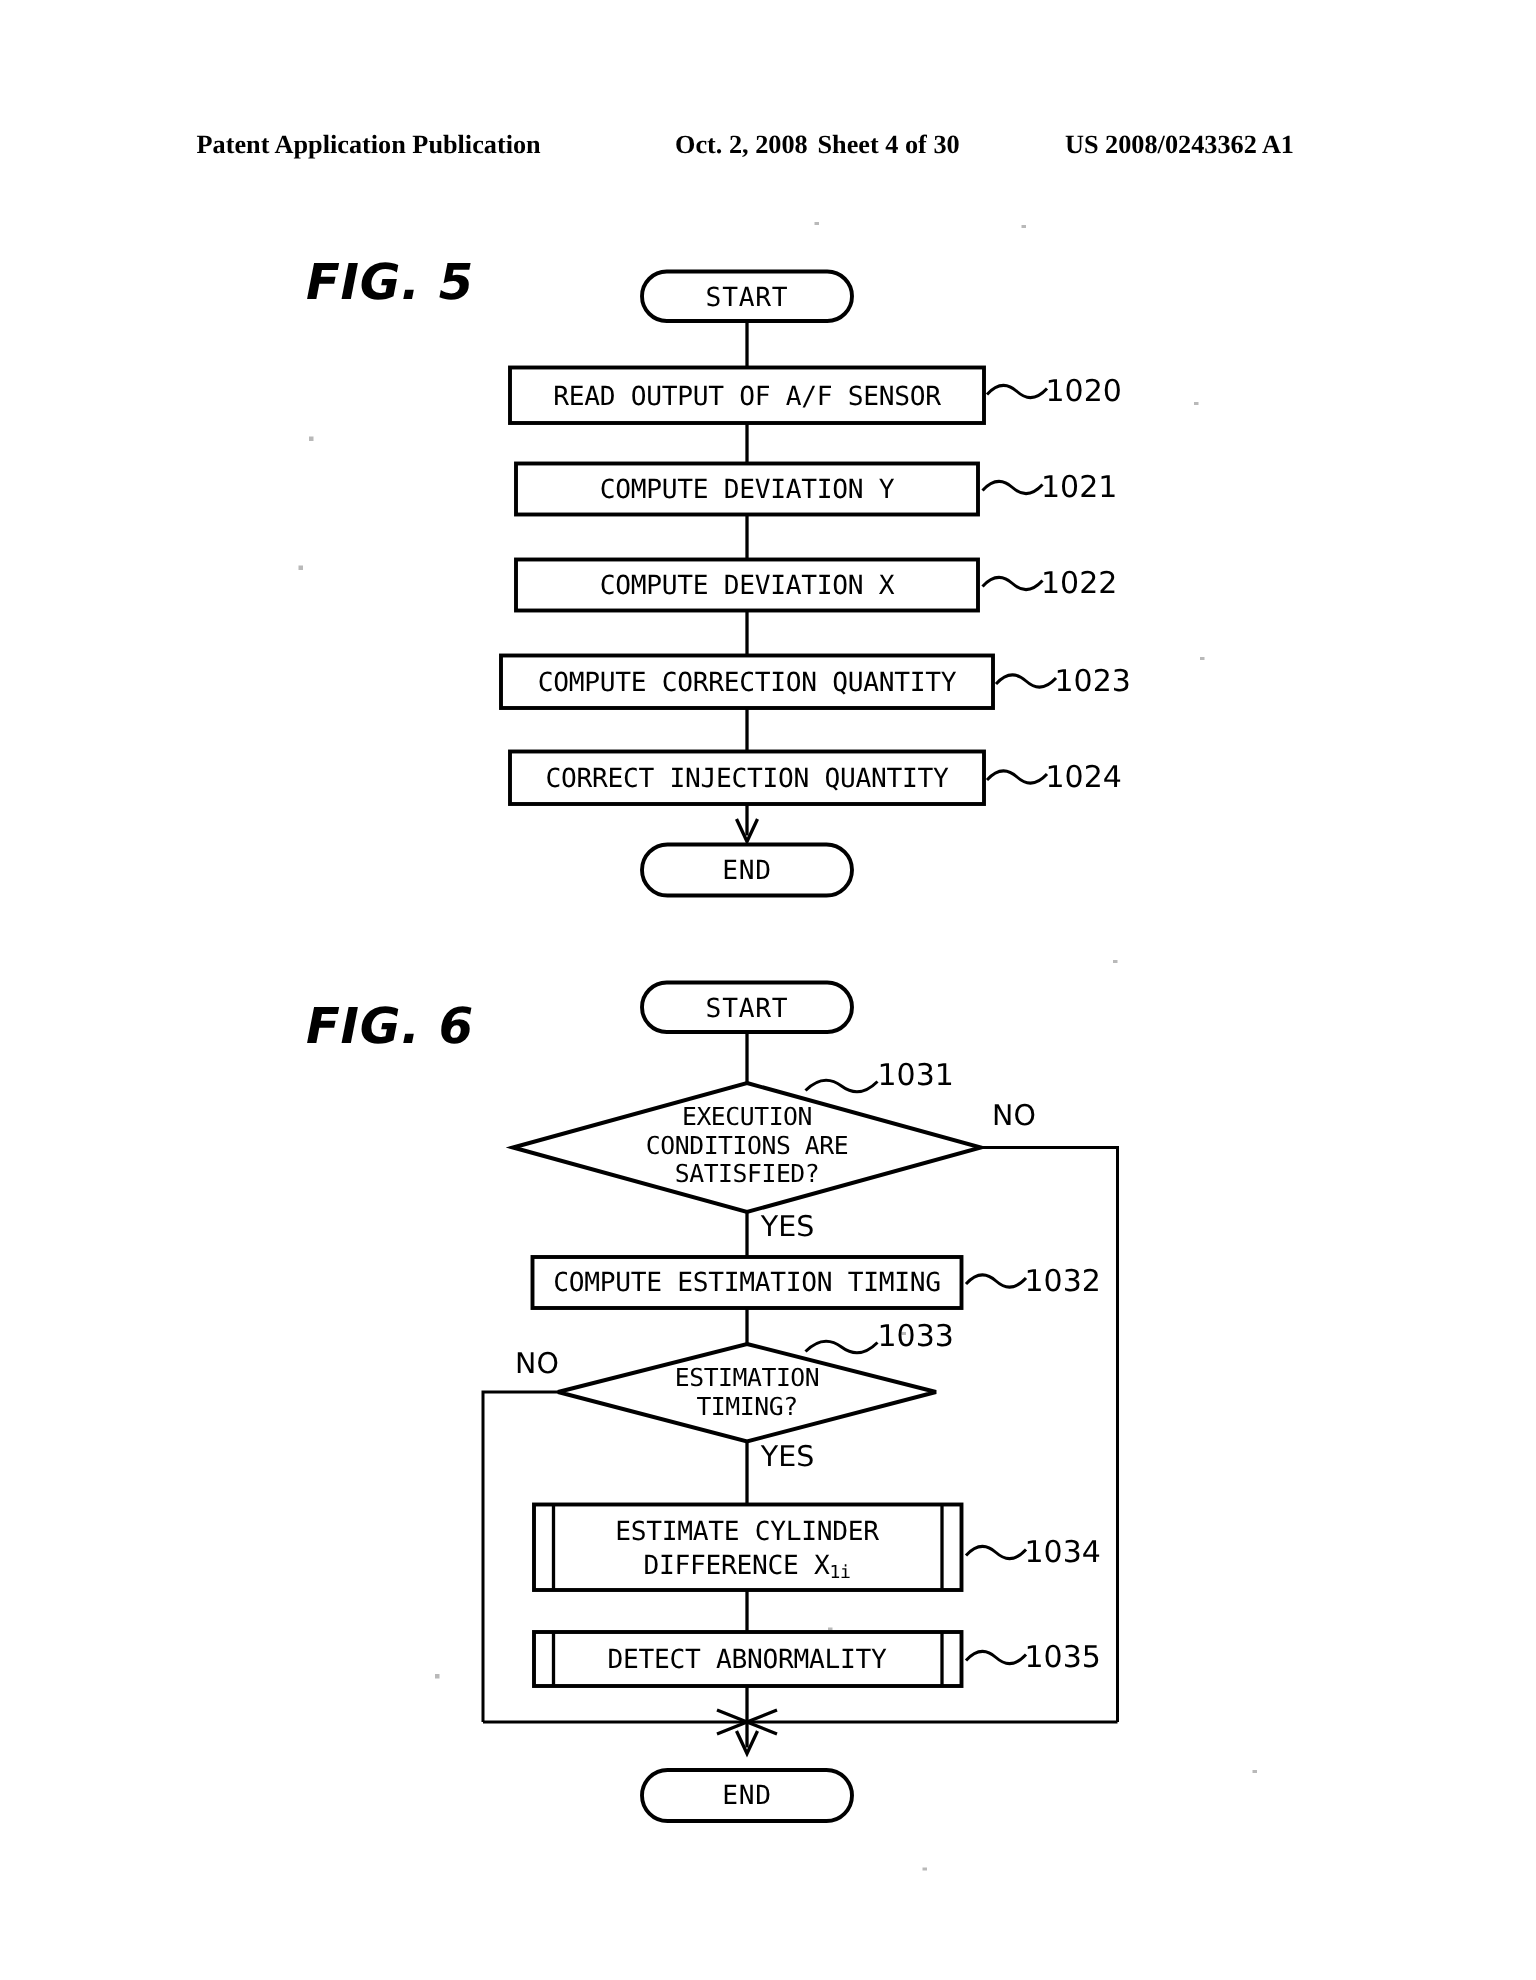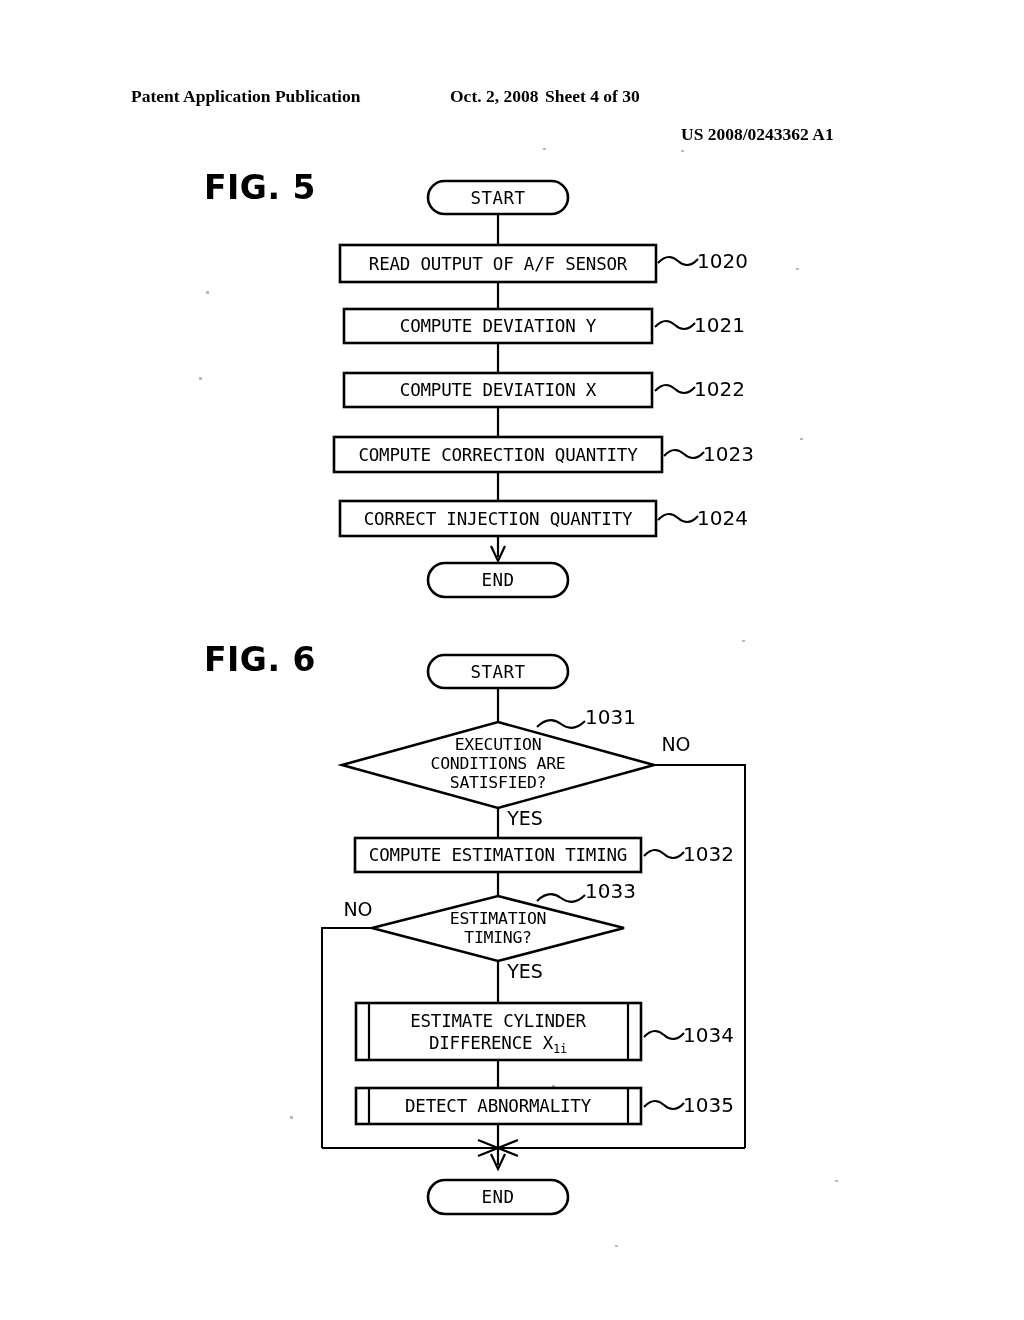--- a/index.html
+++ b/index.html
@@ -30,34 +30,34 @@
     white-space: nowrap;
   }
   .page-header span {
     position: absolute;
     top: 0;
     line-height: 22px;
   }
   .hdr-pub   { left: 131px; }
   .hdr-date  { left: 450px; }
   .hdr-sheet { left: 545px; }
-  .hdr-pat   { left: 681px; margin-top: 38px; }
+  .hdr-pat   { left: 710px; }
 
   
   .fig-label {
     position: absolute;
     font-family: "DejaVu Sans", sans-serif;
     font-weight: bold;
     font-size: 33px;
     letter-spacing: 0.5px;
     color: #000;
     white-space: nowrap;
   }
-  #fig5-label { left: 204px; top: 168px; }
-  #fig6-label { left: 204px; top: 640px; }
+  #fig5-label { left: 204px; top: 168px; font-style: italic; }
+  #fig6-label { left: 204px; top: 664px; font-style: italic; }
 
   
   #flow-svg {
     position: absolute;
     left: 0;
     top: 0;
     width: 1024px;
     height: 1320px;
   }
   .shape {

